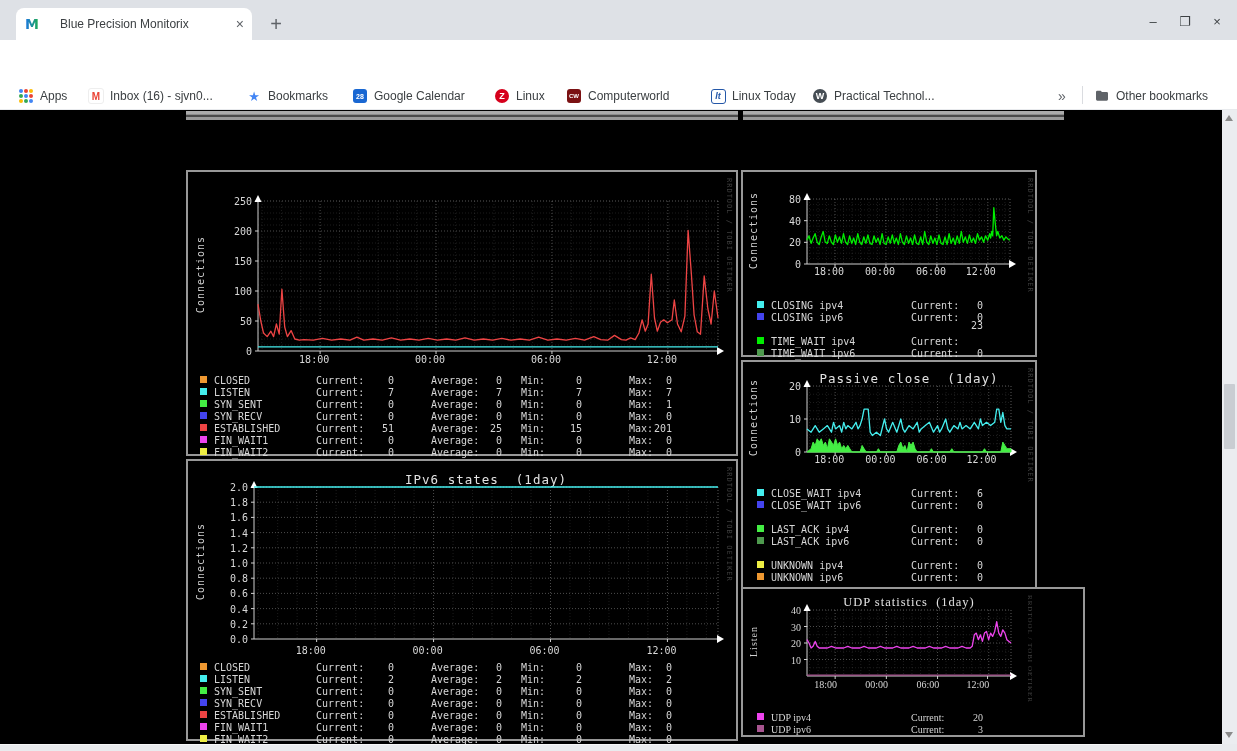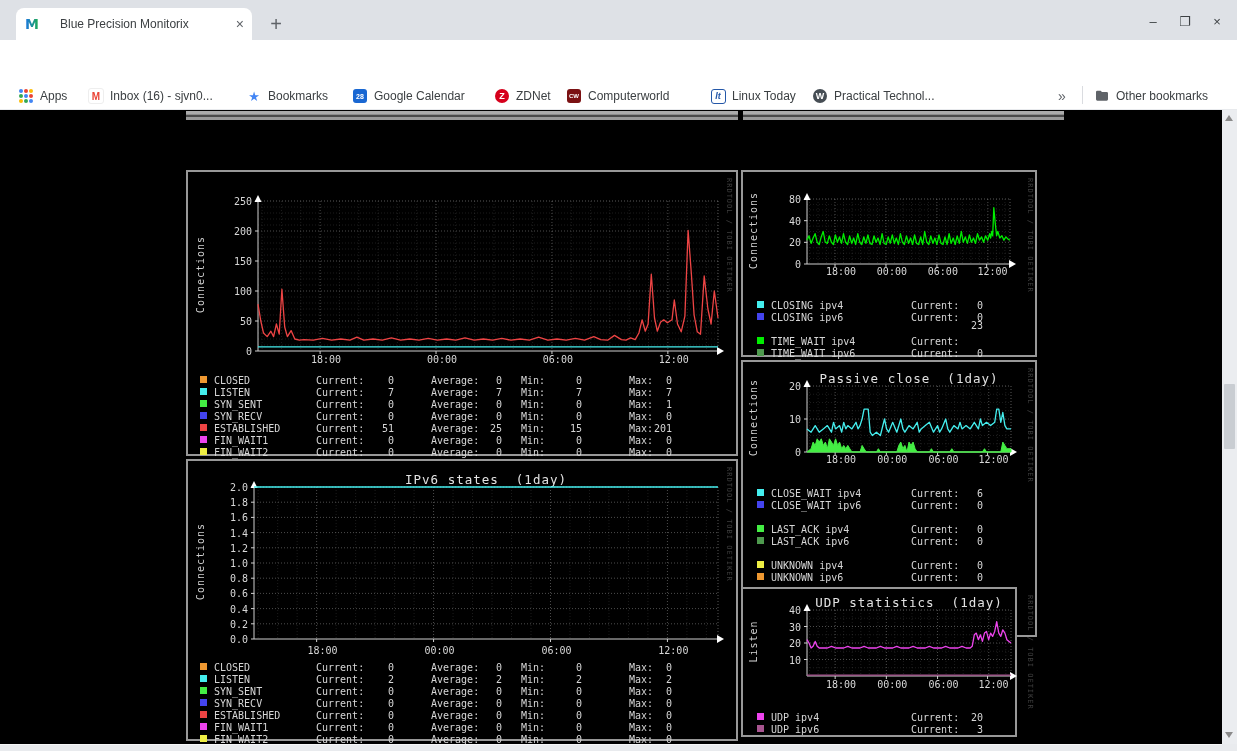--- a/index.html
+++ b/index.html
@@ -32,21 +32,21 @@
   
   #page{position:absolute;left:0;top:110px;width:1222px;height:634px;background:#000;overflow:hidden;}
   .prevbar{position:absolute;height:9px;background:linear-gradient(180deg,#ababab 0 3px,#8c8c8c 3px 4px,#4a4a4a 4px 6px,#9a9a9a 6px 9px);}
   #section-header{position:absolute;left:186px;top:33px;width:850px;height:24px;background:#2e2e2e;
     border:2px solid #8f8f8f;box-sizing:border-box;display:flex;align-items:center;}
   #section-header span{font-size:14px;font-weight:bold;color:#bdbd1f;padding-left:12px;letter-spacing:0.2px;}
   .chart-box{position:absolute;background:#000;border:2px solid #989898;box-sizing:border-box;
     font-family:"DejaVu Sans Mono",monospace;}
   .ctitle{position:absolute;color:#e2e2e2;font-size:12.5px;text-align:center;letter-spacing:1px;white-space:pre;}
   .ytick{position:absolute;color:#d8d8d8;font-size:10px;text-align:right;}
-  .xtick{position:absolute;color:#d8d8d8;font-size:10px;text-align:right;}
+  .xtick{position:absolute;color:#d8d8d8;font-size:10px;text-align:left;}
   .ylab{position:absolute;color:#d0d0d0;font-size:10px;width:120px;text-align:center;
     transform:rotate(-90deg);letter-spacing:1px;}
   .wm{position:absolute;color:#3f3f3f;font-size:7px;writing-mode:vertical-rl;letter-spacing:1px;overflow:hidden;}
   .lg-sw{position:absolute;width:7px;height:7px;}
   .lg-t{position:absolute;color:#d6d6d6;font-size:10px;white-space:pre;}
   .lg-v{position:absolute;color:#d6d6d6;font-size:10px;text-align:right;white-space:pre;}
   
   #vscroll{position:absolute;left:1222px;top:110px;width:15px;height:634px;background:#ebedf0;}
   #vscroll .thumb{position:absolute;left:2px;top:274px;width:11px;height:65px;background:#c9cdd2;border-radius:1px;}
   .tri-up{position:absolute;left:3px;width:0;height:0;border-left:4.5px solid transparent;
@@ -211,21 +211,21 @@
 <div class="bm" style="left:352px;">
   <span class="ic">
       <span class="badge" style="width:14px;height:14px;background:#1967d2;color:#fff;font-size:7px;">28</span>
     </span>
   <span>Google Calendar</span>
 </div>
 <div class="bm" style="left:494px;">
   <span class="ic">
       <span class="badge" style="width:14px;height:14px;background:#d6001c;border-radius:50%;color:#fff;font-size:9px;">Z</span>
     </span>
-  <span>ZDNet</span>
+  <span>Linux</span>
 </div>
 <div class="bm" style="left:566px;">
   <span class="ic">
       <span class="badge" style="width:14px;height:14px;background:#7b1113;color:#fff;font-size:6px;">CW</span>
     </span>
   <span>Computerworld</span>
 </div>
 <div class="bm" style="left:710px;">
   <span class="ic">
       <span class="badge" style="width:13px;height:13px;background:#fff;border:1px solid #2457a8;color:#2457a8;font-size:9px;font-style:italic;">lt</span>
@@ -709,21 +709,21 @@
       <div class="lg-v" style="left: 196px; top: 174px; width: 44px;">0</div>
       <div class="lg-sw" style="left: 14px; top: 199px; background: rgb(238, 238, 68);"></div>
       <div class="lg-t" style="left: 28px; top: 198px;">UNKNOWN ipv4</div>
       <div class="lg-t" style="left: 168px; top: 198px;">Current:</div>
       <div class="lg-v" style="left: 196px; top: 198px; width: 44px;">0</div>
       <div class="lg-sw" style="left: 14px; top: 211px; background: rgb(238, 152, 49);"></div>
       <div class="lg-t" style="left: 28px; top: 210px;">UNKNOWN ipv6</div>
       <div class="lg-t" style="left: 168px; top: 210px;">Current:</div>
       <div class="lg-v" style="left: 196px; top: 210px; width: 44px;">0</div>
     </div>
-    <div class="chart-box" style="left: 741px; top: 477px; width: 276px; height: 150px;">
+    <div class="chart-box" style="left: 741px; top: 477px; width: 344px; height: 150px; font-family: Liberation Serif, serif;">
       <div class="ctitle" style="left: 36px; top: 6px; width: 260px;">UDP statistics  (1day)</div>
       <div class="ylab" style="left: -50px; top: 47px;">Listen</div>
       <div class="ytick" style="left: 30px; top: 65.5px; width: 28px;">10</div>
       <div class="ytick" style="left: 30px; top: 49px; width: 28px;">20</div>
       <div class="ytick" style="left: 30px; top: 32.5px; width: 28px;">30</div>
       <div class="ytick" style="left: 30px; top: 16px; width: 28px;">40</div>
       <div class="xtick" style="left: 71.152px; top: 90px; width: 42px;">18:00</div>
       <div class="xtick" style="left: 122.356px; top: 90px; width: 42px;">00:00</div>
       <div class="xtick" style="left: 173.56px; top: 90px; width: 42px;">06:00</div>
       <div class="xtick" style="left: 223.54px; top: 90px; width: 42px;">12:00</div>

